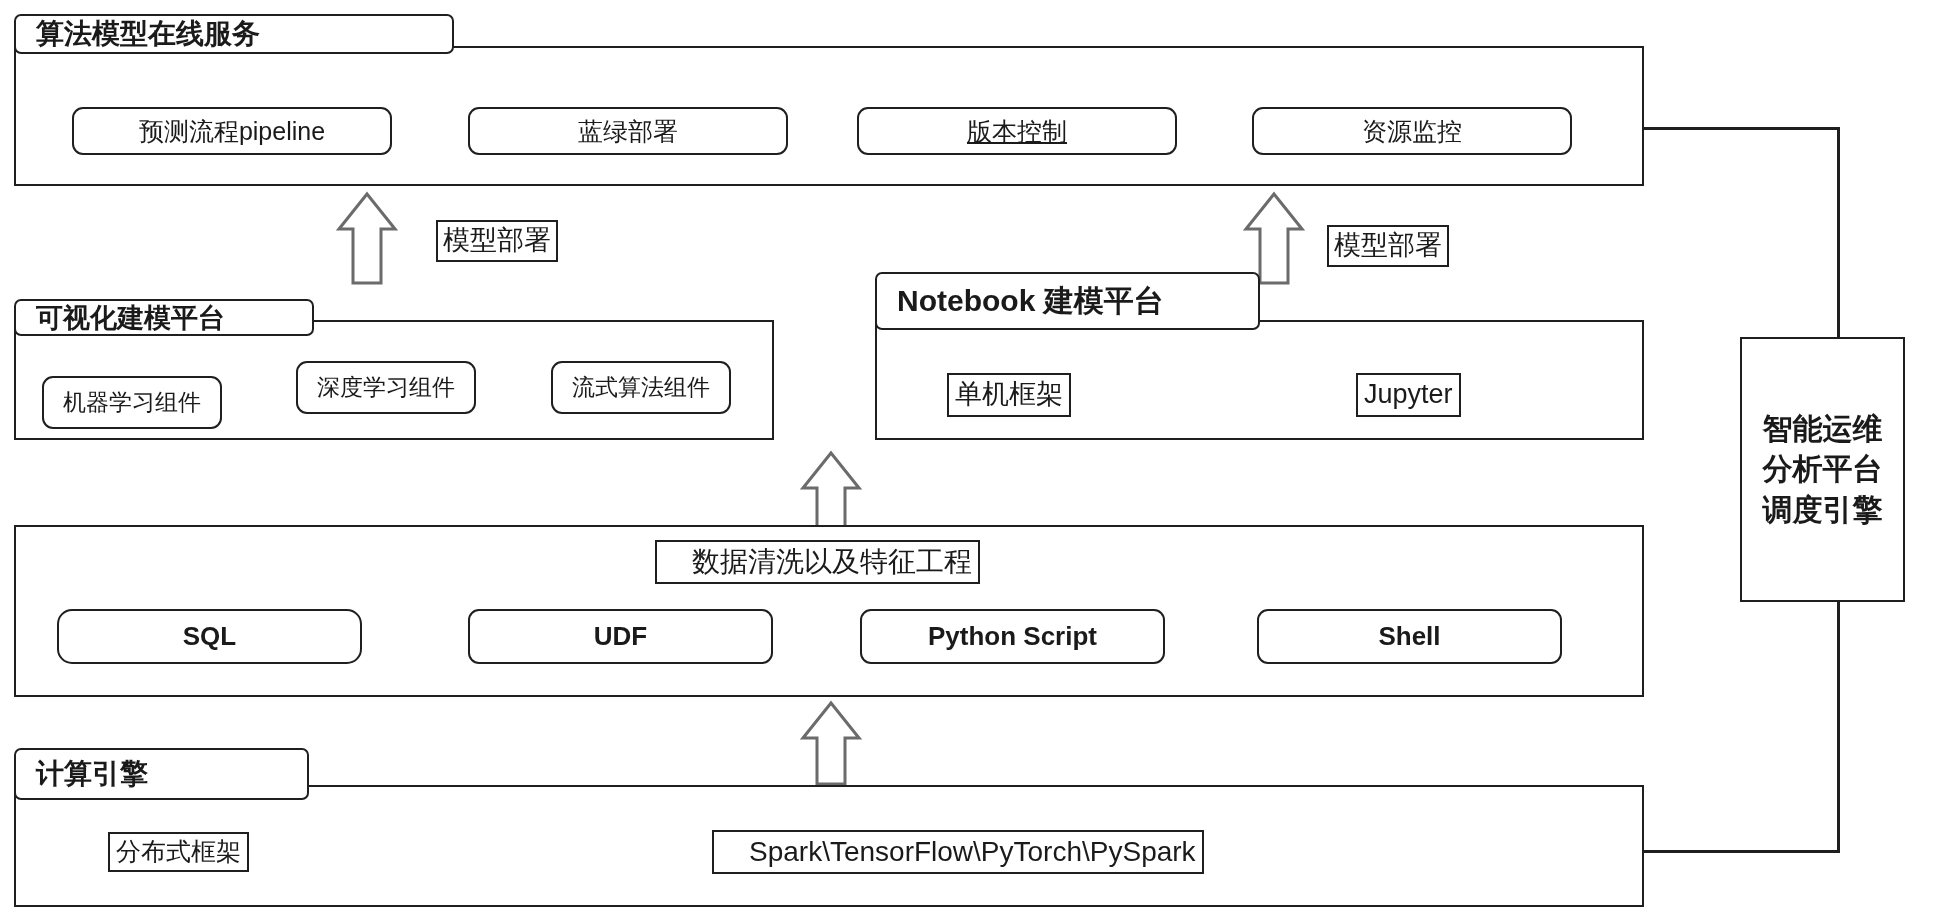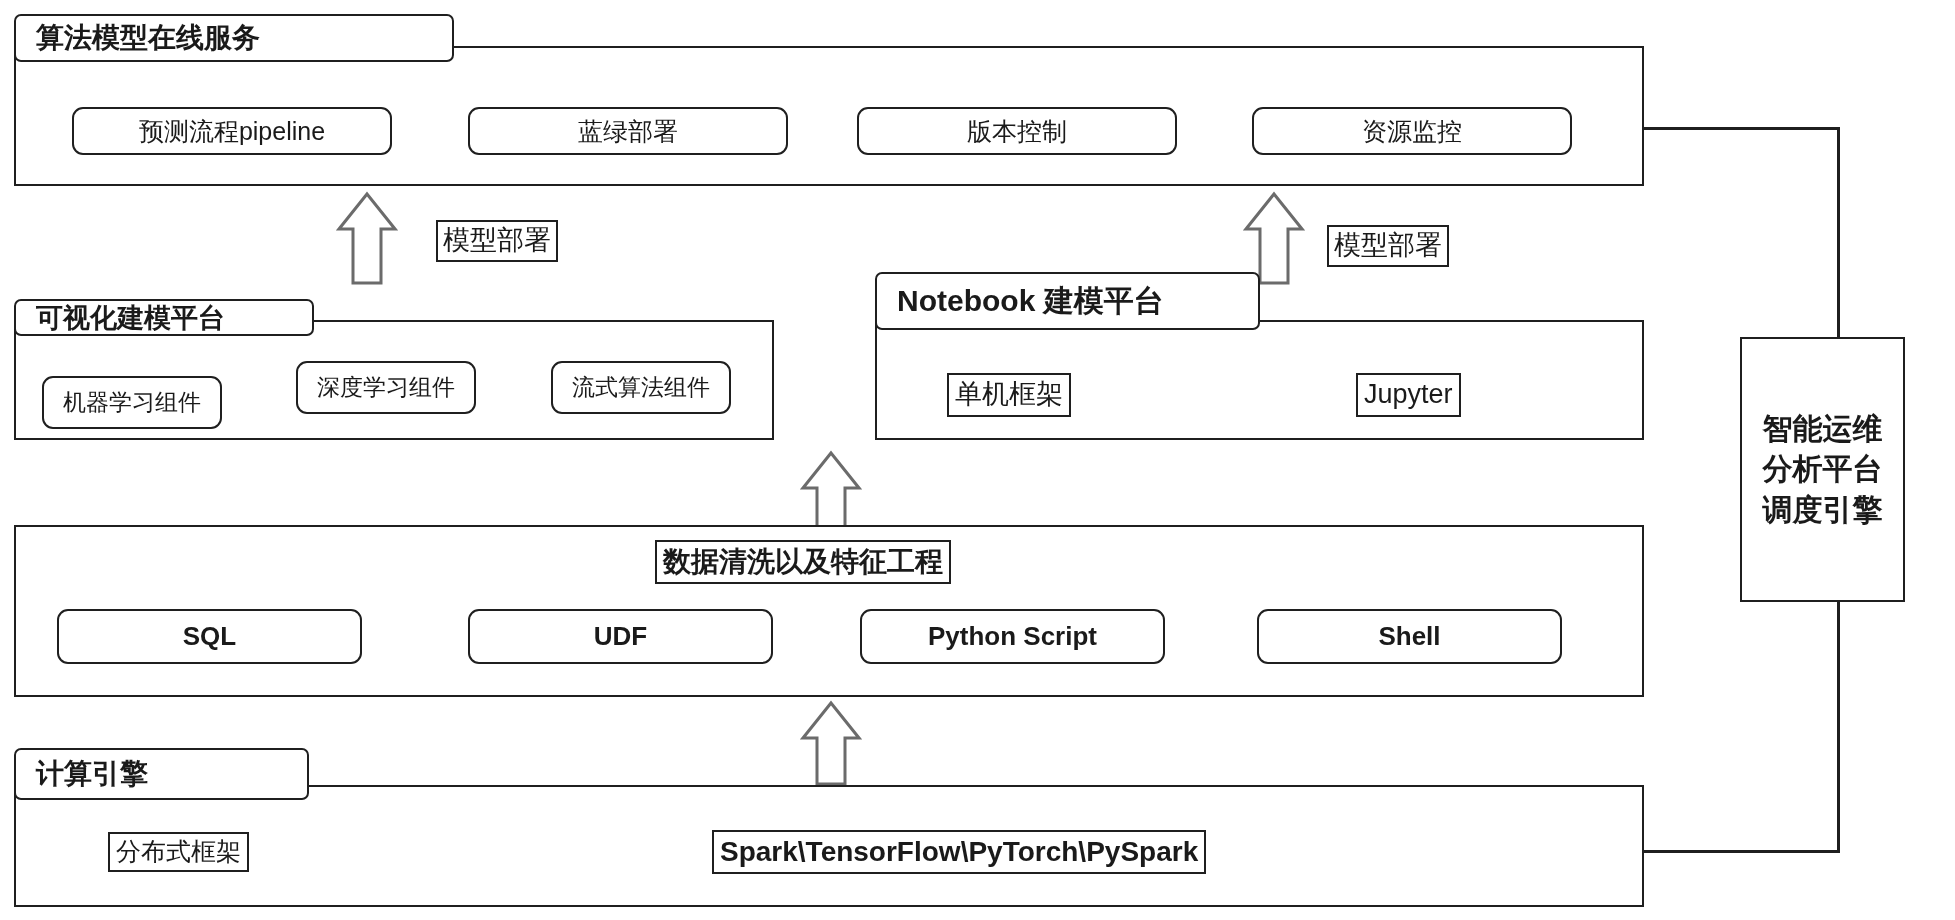--- a/index.html
+++ b/index.html
@@ -69,21 +69,21 @@
     box-sizing:border-box;
     border:2px solid #1f1f1f;
     background:#ffffff;
     display:flex;
     align-items:center;
     justify-content:center;
     white-space:nowrap;
     padding:1px 5px;
     line-height:1.1;
   }
-  .note.boldtext span{font-weight:bold;}
+  .note.boldtext span{font-weight:normal;margin-left:29px;}
 
   .sidepanel{
     position:absolute;
     box-sizing:border-box;
     border:2.5px solid #1f1f1f;
     background:#ffffff;
     display:flex;
     align-items:center;
     justify-content:center;
     text-align:center;
@@ -98,31 +98,31 @@
 </style>
 </head>
 <body>
 
 <div id="canvas">
 
   <div class="panel folder" style="left:14px;top:46px;width:1630px;height:140px;">
     <div class="topline" style="right:24px;"></div>
     <div style="position:absolute;right:0;top:0;width:26px;height:26px;border-top:2.5px solid #1f1f1f;transform:skewX(42deg);transform-origin:top left;"></div>
   </div>
-  <div class="tab" style="left:14px;top:14px;width:440px;height:48px;font-size:28px;">
+  <div class="tab" style="left:14px;top:14px;width:440px;height:40px;font-size:28px;">
     <span>算法模型在线服务</span>
   </div>
 
   <div class="chip" style="left:72px;top:107px;width:320px;height:48px;font-size:25px;">
     <span>预测流程pipeline</span>
   </div>
   <div class="chip" style="left:468px;top:107px;width:320px;height:48px;font-size:25px;">
     <span>蓝绿部署</span>
   </div>
-  <div class="chip" style="left:857px;top:107px;width:320px;height:48px;font-size:25px;">
+  <div class="chip" style="left:857px;top:107px;width:320px;height:48px;font-size:25px;text-decoration:underline;">
     <span>版本控制</span>
   </div>
   <div class="chip" style="left:1252px;top:107px;width:320px;height:48px;font-size:25px;">
     <span>资源监控</span>
   </div>
 
   <svg class="arrow" style="left:336px;top:191px;" width="62" height="95" viewBox="0 0 62 95">
     <polygon points="31,3 59,38 45,38 45,92 17,92 17,38 3,38" fill="#ffffff" stroke="#6b6b6b" stroke-width="3"></polygon>
   </svg>
   <div class="note" style="left:436px;top:220px;height:42px;font-size:27px;">
@@ -175,21 +175,21 @@
 
   <div class="panel folder" style="left:14px;top:525px;width:1630px;height:172px;">
     <div class="topline" style="right:24px;"></div>
     <div style="position:absolute;right:0;top:0;width:26px;height:26px;border-top:2.5px solid #1f1f1f;transform:skewX(42deg);transform-origin:top left;"></div>
   </div>
 
   <div class="note boldtext" style="left:655px;top:540px;height:44px;font-size:28px;padding:0 6px;">
     <span>数据清洗以及特征工程</span>
   </div>
 
-  <div class="chip bold" style="left:57px;top:609px;width:305px;height:55px;font-size:26px;">
+  <div class="chip bold" style="left:57px;top:609px;width:305px;height:55px;font-size:26px;border-radius:15px;">
     <span>SQL</span>
   </div>
   <div class="chip bold" style="left:468px;top:609px;width:305px;height:55px;font-size:26px;">
     <span>UDF</span>
   </div>
   <div class="chip bold" style="left:860px;top:609px;width:305px;height:55px;font-size:26px;">
     <span>Python Script</span>
   </div>
   <div class="chip bold" style="left:1257px;top:609px;width:305px;height:55px;font-size:26px;">
     <span>Shell</span>

